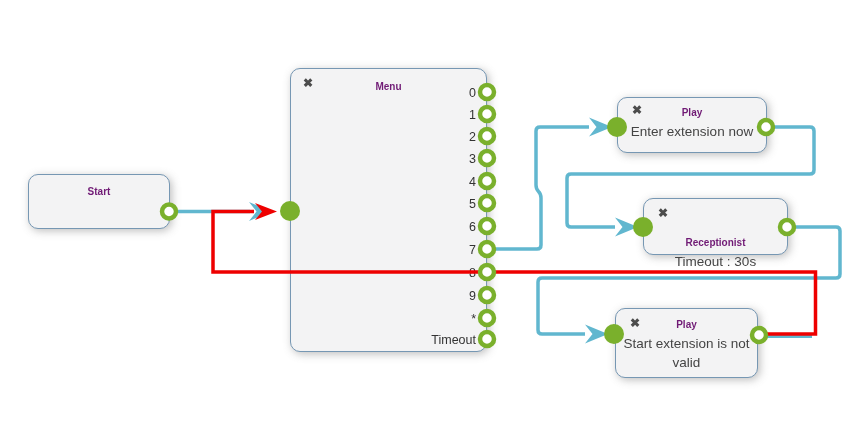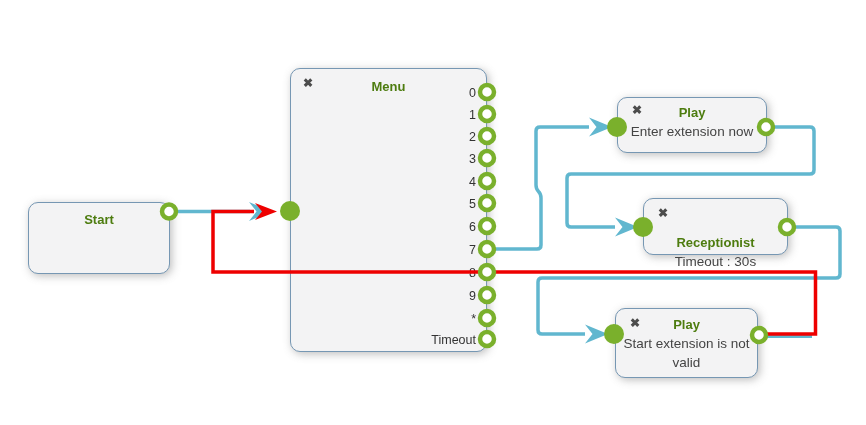--- a/index.html
+++ b/index.html
@@ -7,32 +7,32 @@
     position:relative;width:866px;height:425px;background:#ffffff;overflow:hidden;
     font-family:"Liberation Sans", sans-serif;
   }
   .node{
     position:absolute;box-sizing:border-box;
     background:#f3f3f4;border:1.5px solid #7697b3;border-radius:10px;
     box-shadow:2px 2px 9px rgba(110,110,110,0.45);
     z-index:1;color:#3d3d3d;
   }
   .node-title{
-    font-weight:bold;font-size:13px;text-align:center;color:#4d7c0f;
+    font-weight:bold;font-size:10px;text-align:center;color:#701a75;
     line-height:18px;
   }
   .node-body{
     font-size:13.5px;text-align:center;color:#444444;line-height:19px;
   }
   .close{
     position:absolute;left:12px;top:8px;
     font-size:12px;font-weight:bold;color:#4c4c4c;line-height:12px;cursor:pointer;
   }
   
-  #node-start{left:28px;top:202px;width:142px;height:72px;}
+  #node-start{left:28px;top:174px;width:142px;height:55px;}
   #node-start .node-title{padding-top:8px;}
   #node-menu{left:290px;top:68px;width:197px;height:284px;}
   #node-menu .node-title{padding-top:9px;}
   #node-menu .node-body{margin-top:16px;padding-right:14px;}
   #node-menu .spacer{height:22px;}
   #node-play-enter{left:617px;top:97px;width:150px;height:56px;}
   #node-play-enter .node-title{padding-top:6px;}
   #node-play-enter .close{top:6px;left:14px;}
   #node-receptionist{left:643px;top:198px;width:145px;height:57px;}
   #node-receptionist .node-title{padding-top:7px;margin-top:28px;}

